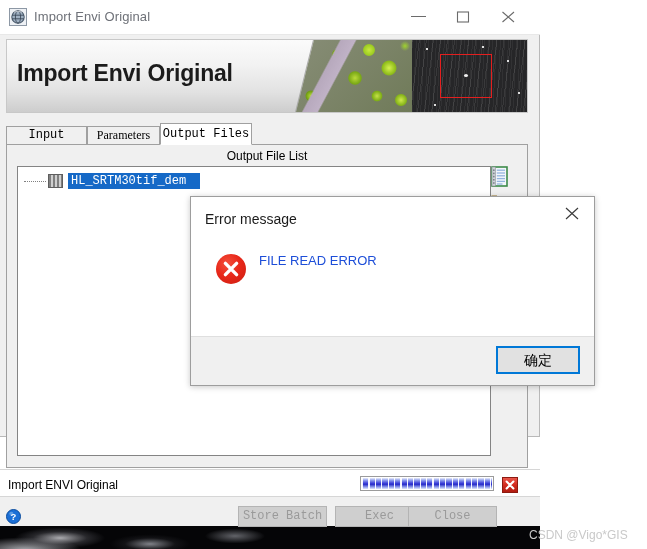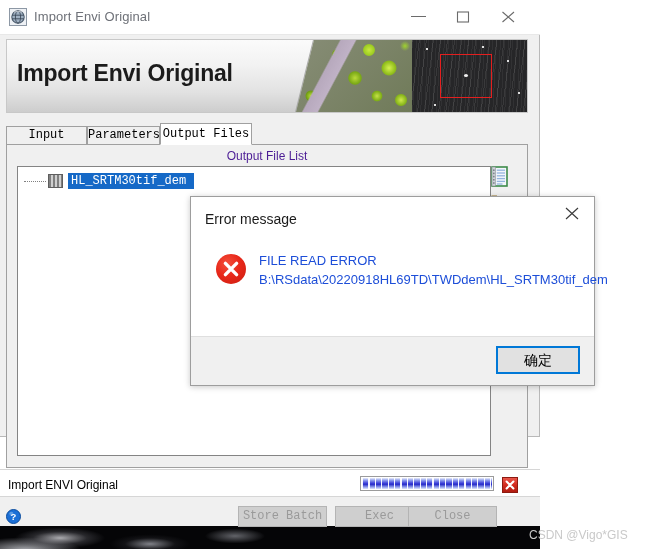--- a/index.html
+++ b/index.html
@@ -168,21 +168,21 @@
   }
   .tab.active {
     background: #ffffff;
     border-bottom: 1px solid #ffffff;
     top: -3px;
     height: 22px;
     line-height: 21px;
     z-index: 4;
   }
   .tab-1 { left: 0px;   width: 81px; }
-  .tab-2 { left: 81px;  width: 73px; }
+  .tab-2 { left: 81px;  width: 73px; font-family: Liberation Serif, serif; }
   .tab-3 { left: 154px; width: 92px; }
 
   .tab-underline {
     position: absolute;
     left: 6px; top: 144px;
     width: 522px; height: 1px;
     background: #a0a0a0;
   }
 
   
@@ -194,21 +194,21 @@
     border: 1px solid #a0a0a0;
     border-top: none;
     box-sizing: border-box;
   }
   .pane-header {
     position: absolute;
     left: 0; top: 4px;
     width: 100%;
     text-align: center;
     font-size: 12px;
-    color: #4c1d95;
+    color: #000000;
   }
   .filelist {
     position: absolute;
     left: 10px; top: 21px;
     width: 474px; height: 290px;
     background: #ffffff;
     border: 1px solid #848484;
     box-sizing: border-box;
     overflow: hidden;
   }
@@ -232,21 +232,21 @@
       repeating-linear-gradient(0deg, #606060 0 2px, #c4c4c4 2px 4px);
     border: 1px solid #5e5e5e;
     box-sizing: border-box;
     margin-right: 5px;
   }
   .tree-label {
     font-family: "Liberation Mono", monospace;
     font-size: 12px;
     color: #ffffff;
     background: #1569c7;
-    padding: 1px 8px 1px 3px;
+    padding: 1px 14px 1px 3px;
     line-height: 14px;
     white-space: nowrap;
   }
 
   
   .side-icons {
     position: absolute;
     left: 490px; top: 166px;
     width: 22px;
   }
@@ -529,21 +529,20 @@
         </svg>
     </div>
     <div class="dlg-body">
       <div class="err-icon">
         <svg width="30" height="30" viewBox="0 0 30 30">
           <path d="M9.4 9.4 L20.6 20.6 M20.6 9.4 L9.4 20.6" stroke="#ffffff" stroke-width="3.4" stroke-linecap="round"></path>
         </svg>
       </div>
       <div class="err-text">
         <div>FILE READ ERROR</div>
-        <div>B:\RSdata\20220918HL69TD\TWDdem\HL_SRTM30tif_dem</div>
       </div>
     </div>
     <div class="dlg-footer">
       <div class="ok-btn">确定</div>
     </div>
   </div>
 
   <div class="watermark">CSDN @Vigo*GIS</div>
 
 </div>

